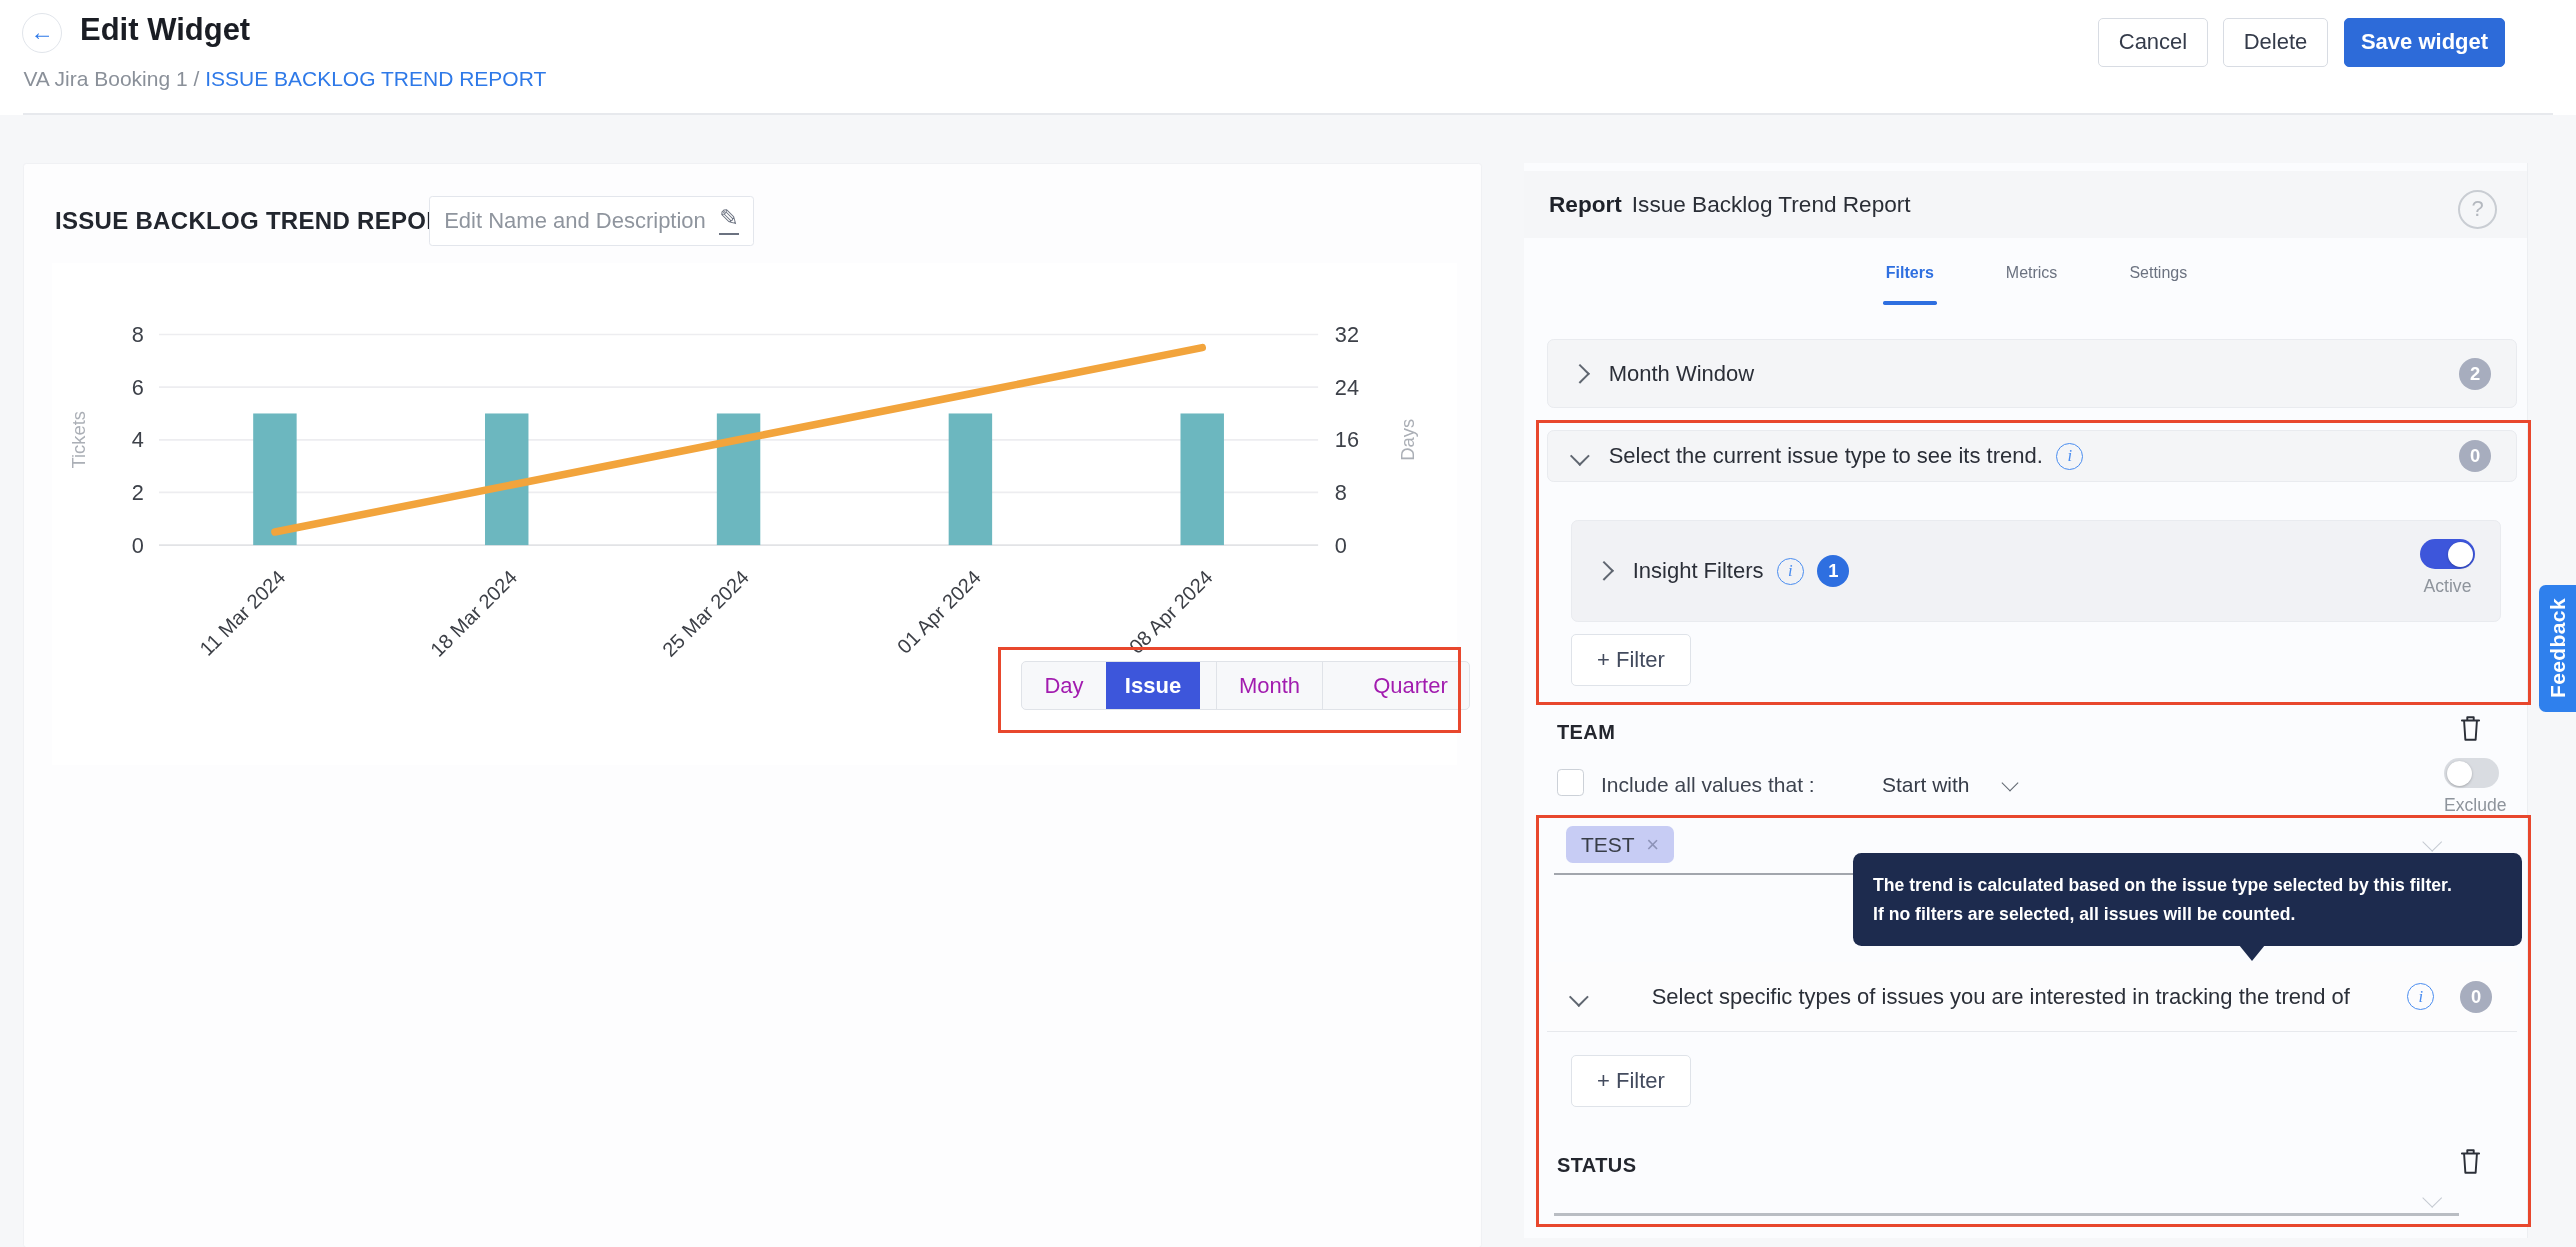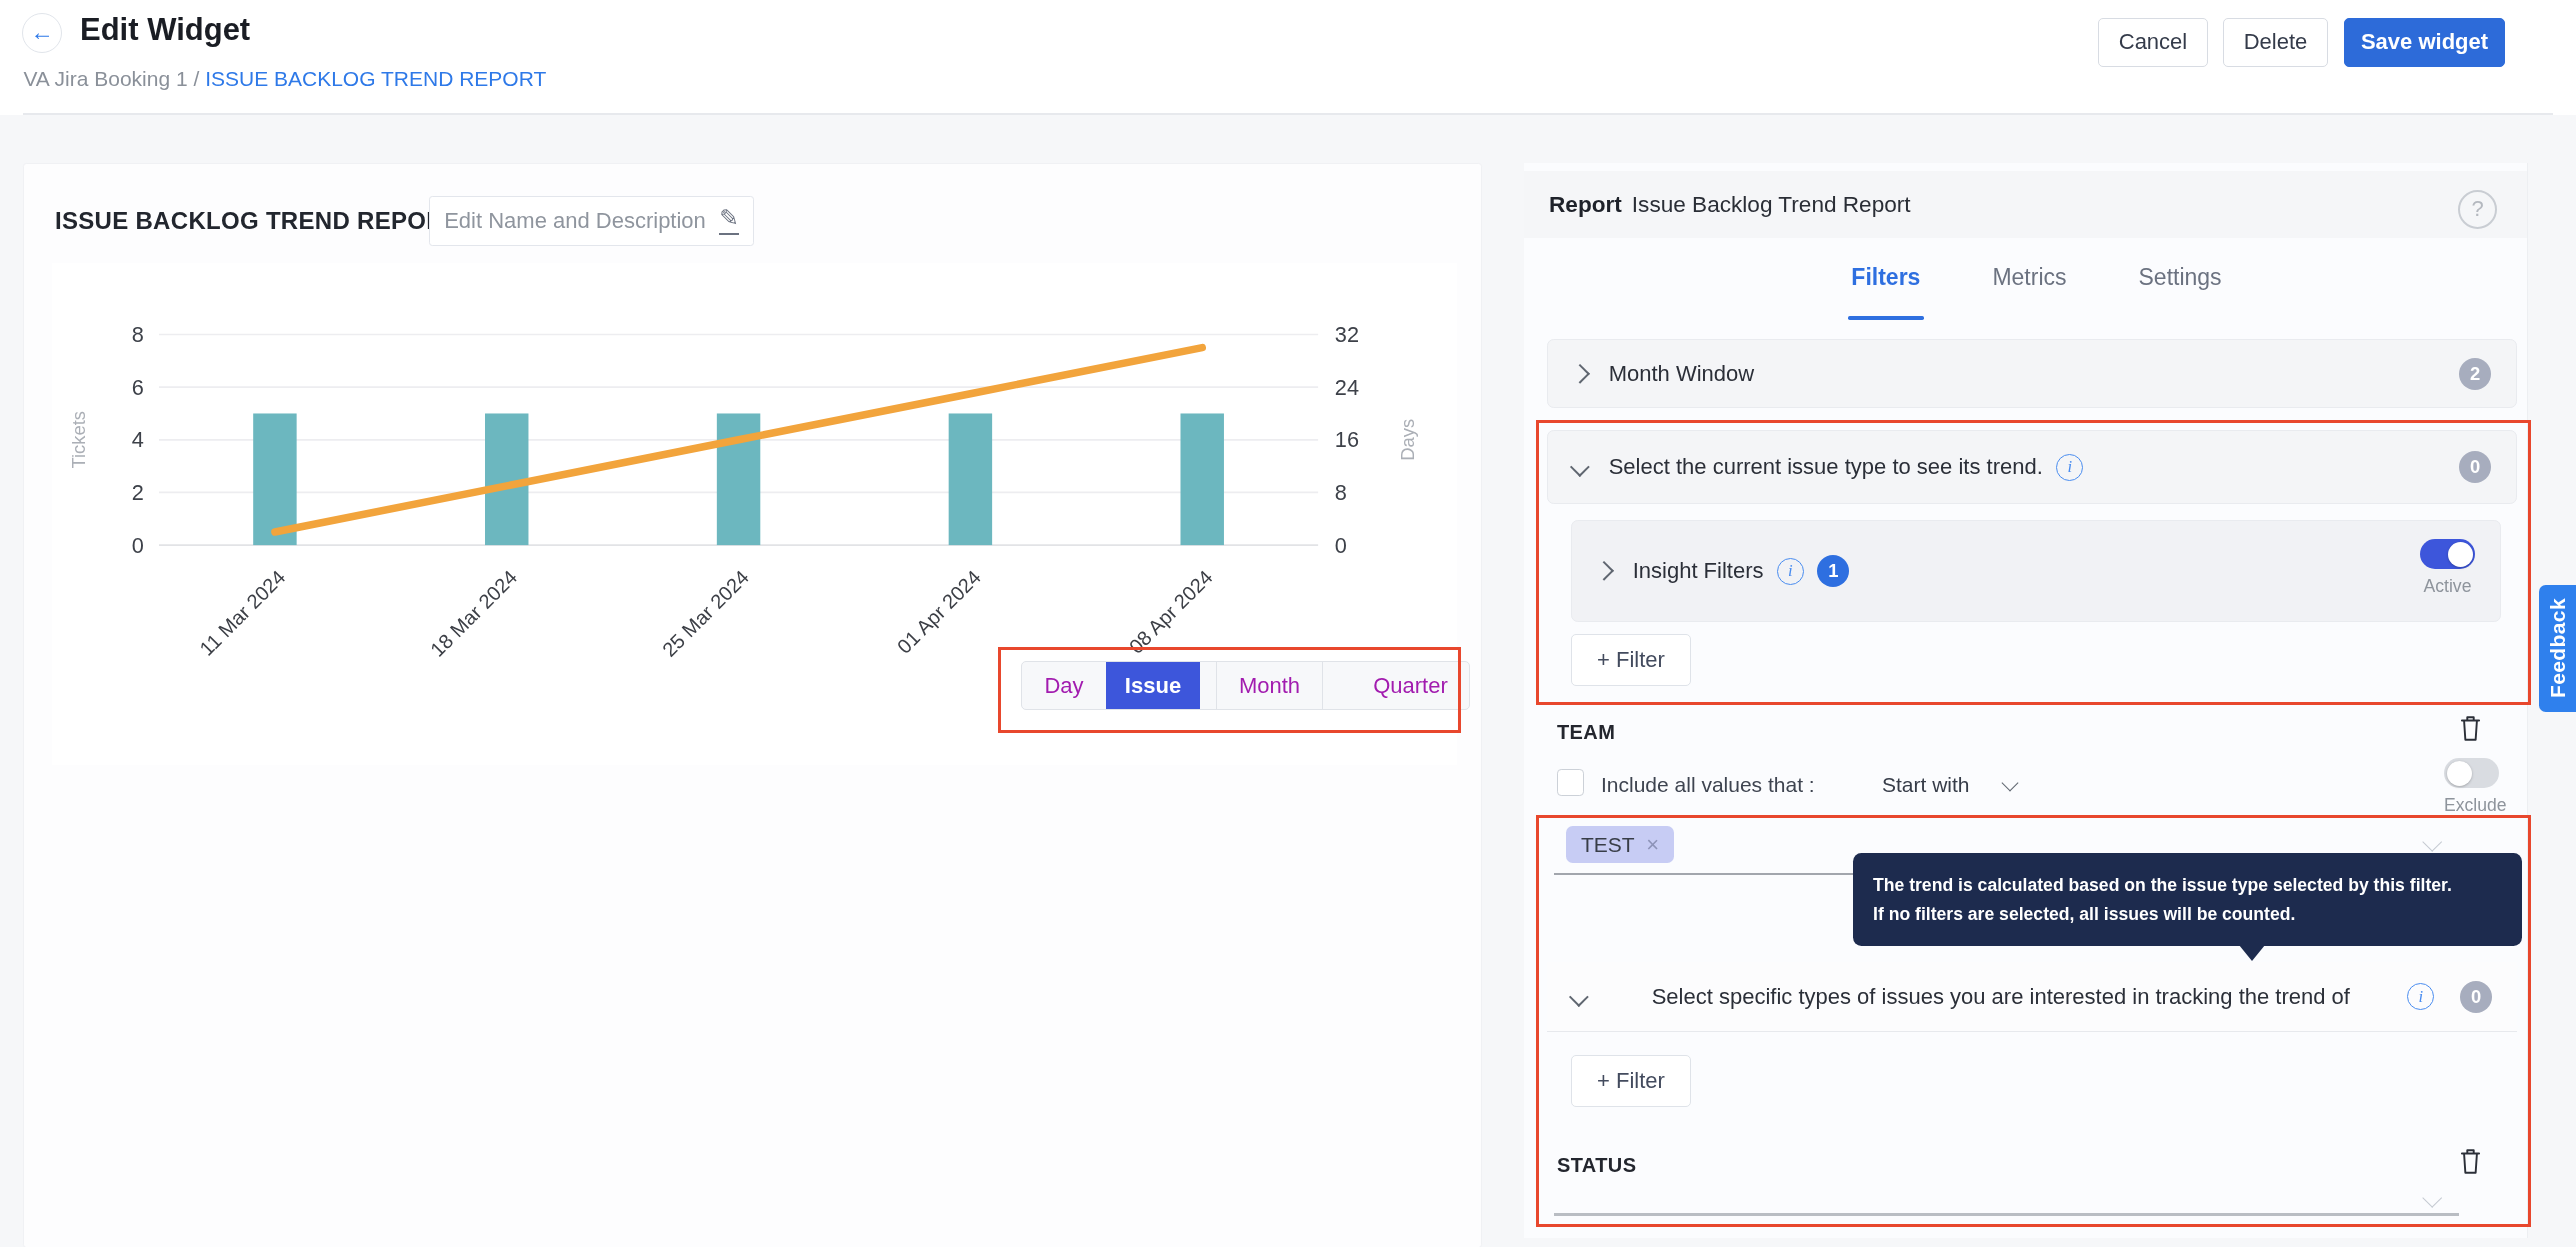--- a/index.html
+++ b/index.html
@@ -37,21 +37,21 @@
   #right-panel{position:absolute;left:1524px;top:163px;width:1004px;height:1075px;background:#fbfcfe;
                border-right:1.7px solid #edeff2;box-sizing:border-box;}
   .panel-head{position:absolute;left:0;top:8.4px;width:100%;height:67px;background:#f5f6f8;
               display:flex;align-items:center;padding:0 25px;box-sizing:border-box;}
   .panel-head .lbl{font-size:22.6px;font-weight:700;color:#1e222a;margin-right:10px;}
   .panel-head .ttl{font-size:22.6px;color:#2a2e36;}
   .help-circle{position:absolute;right:30px;top:18.4px;width:35px;height:35px;border-radius:50%;
                border:2.5px solid #c9cdd3;color:#b4b8bf;font-size:22px;display:flex;align-items:center;
                justify-content:center;cursor:pointer;background:#f5f6f8;}
   .tabs{position:absolute;left:0;top:101px;width:100%;display:flex;justify-content:center;gap:50px;}
-  .tab{font-size:23px;color:#6b7280;padding-bottom:24px;position:relative;cursor:pointer;margin-left:22px;}
+  .tab{font-size:16px;color:#6b7280;padding-bottom:18px;position:relative;cursor:pointer;margin-left:22px;}
   .tab.active{color:#2e6fe0;font-weight:700;}
   .tab.active::after{content:"";position:absolute;left:-3.3px;right:-3.3px;bottom:-5px;height:4.2px;background:#2e6fe0;border-radius:1.7px;}
   .acc-card{position:absolute;background:#f4f5f7;border:0.8px solid #e9ebef;border-radius:6.7px;box-sizing:border-box;
             display:flex;align-items:center;padding:0 25px;cursor:pointer;}
   .chev{display:inline-block;width:11.7px;height:11.7px;border-right:2.5px solid #5f6670;border-bottom:2.5px solid #5f6670;flex:none;}
   .chev.right{transform:rotate(-45deg);}
   .chev.down{transform:rotate(45deg);}
   .chev.light{border-color:#c4c9d1;width:13.4px;height:13.4px;border-width:1.7px;}
   .acc-label{font-size:22px;color:#2b2f38;font-weight:500;margin-left:22px;}
   .badge{min-width:32px;height:32px;border-radius:16px;background:#a7adbe;color:#fff;font-size:18.4px;font-weight:700;
@@ -164,21 +164,21 @@
       <span class="tab">Settings</span>
     </div>
   </div>
 
   <div class="acc-card" style="left:1547px;top:339px;width:970px;height:69px;">
     <span class="chev right"></span>
     <span class="acc-label">Month Window</span>
     <span class="badge" style="position:absolute;right:25px;">2</span>
   </div>
 
-  <div class="acc-card" style="left:1547px;top:430px;width:970px;height:74px;">
+  <div class="acc-card" style="left:1547px;top:430px;width:970px;height:52px;">
     <span class="chev down"></span>
     <span class="acc-label">Select the current issue type to see its trend.</span>
     <span class="info-icon">
         <span>i</span>
       </span>
     <span class="badge" style="position:absolute;right:25px;">0</span>
   </div>
 
   <div class="acc-card" style="left:1571px;top:520px;width:930px;height:102px;background:#f1f2f5;">
     <span class="chev right"></span>

